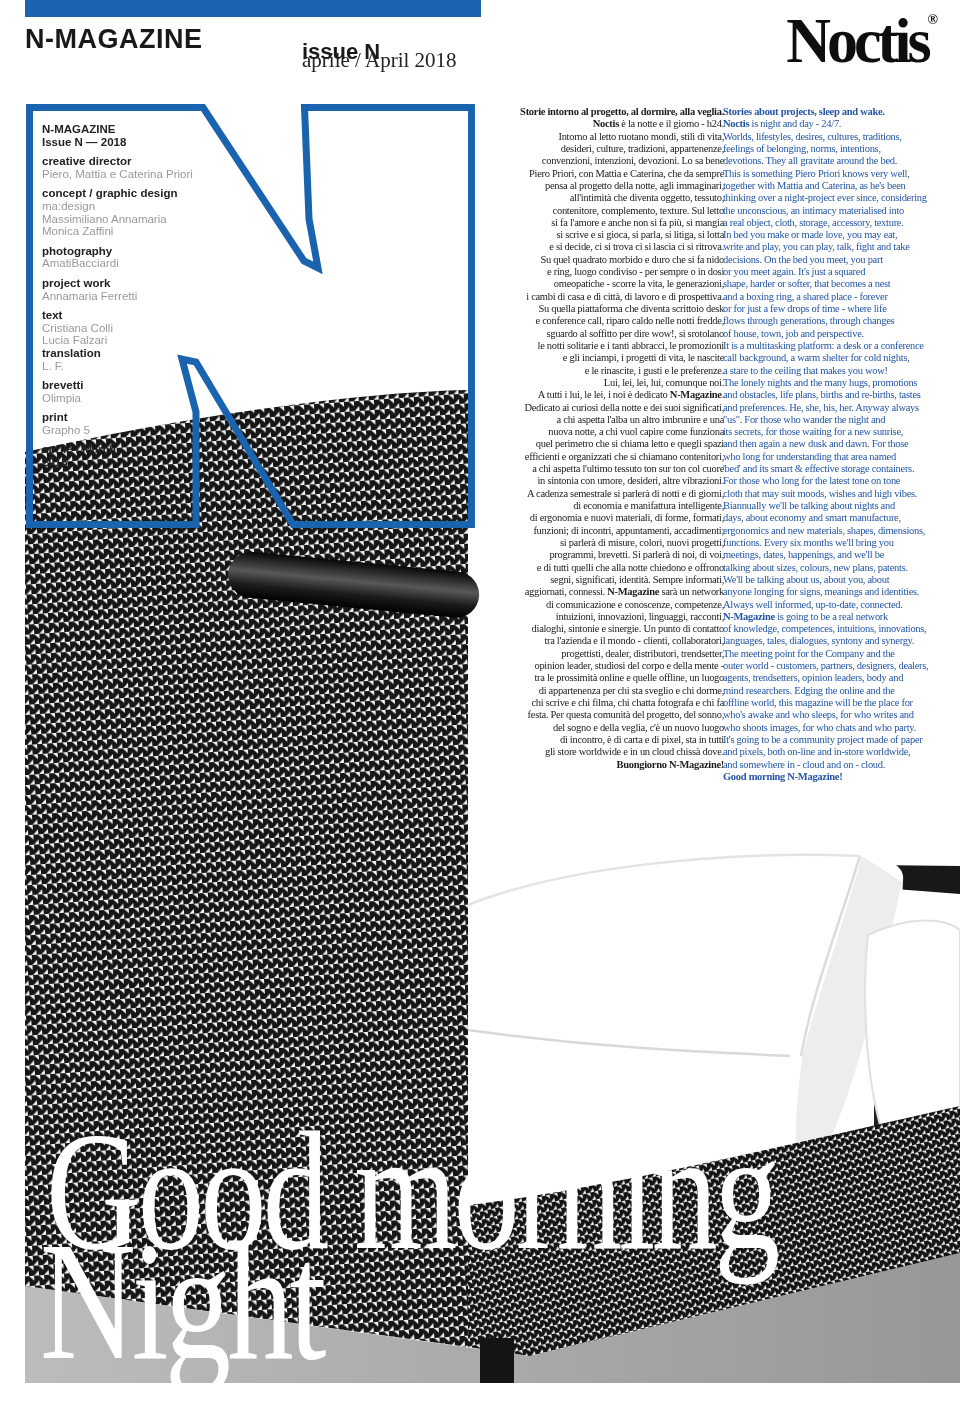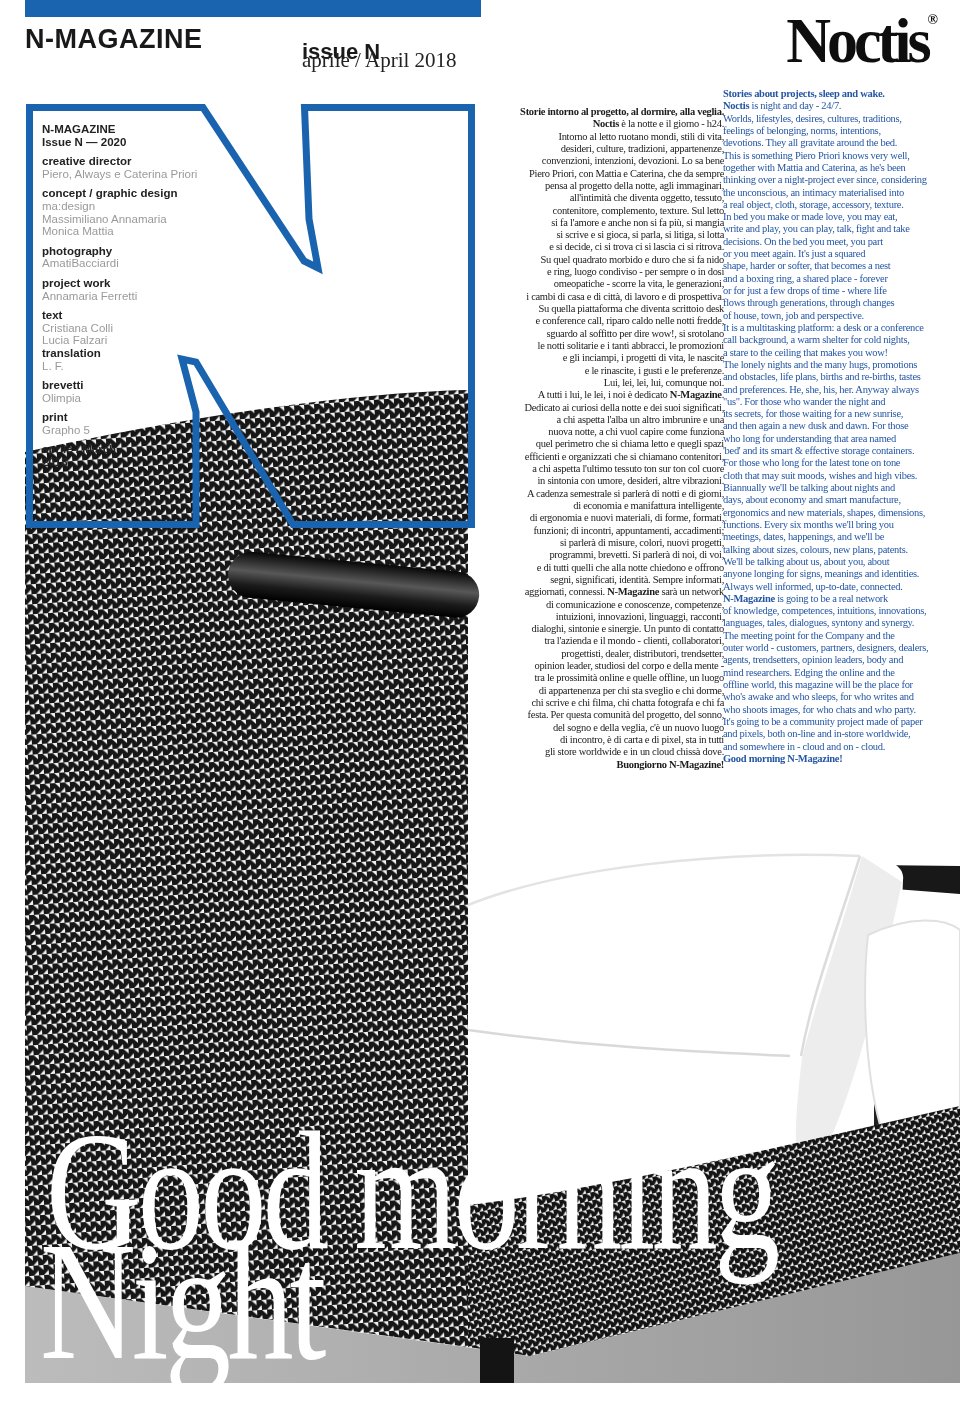--- a/index.html
+++ b/index.html
@@ -16,21 +16,21 @@
   #brand sup{font-size:14px;letter-spacing:0;vertical-align:38px;}
   
   #colophon{left:42px;top:123px;width:245px;font-size:11.5px;line-height:12.6px;}
   .c-label{font-weight:bold;color:#222;}
   .c-value{color:#9a9a9a;}
   .c-gap{height:7px;}
   
   .col{white-space:pre-line;font-family:"Liberation Serif",serif;
        font-size:10.5px;line-height:12.32px;letter-spacing:-0.3px;}
   #col-it{left:490px;top:106px;width:234px;color:#1c1c1c;text-align:right;}
-  #col-en{left:723px;top:88px;width:238px;color:#2456a4;}
+  #col-en{left:723px;top:106px;width:238px;color:#2456a4;}
   .col .b{font-weight:bold;}
   
   .display-line{color:#ffffff;font-family:"Liberation Serif",serif;
                 font-size:170px;letter-spacing:-5px;white-space:nowrap;
                 transform:scaleX(0.78);transform-origin:left top;}
   #overlay-line1{left:46px;top:1094px;}
   #overlay-line2{left:40px;top:1204px;}
   svg{display:block;}
 </style>
 </head>
@@ -101,29 +101,29 @@
 </svg>
 
 <svg class="abs" style="left:0;top:0;" width="960" height="1403" viewBox="0 0 960 1403">
   <path d="M29.5,107.5 L203,107.5 L304,261 L318,268 L309,219 L304.5,107.5
            L471.5,107.5 L471.5,524.5 L293,524.5 L196,362 L182,359 L196,412
            L196,524.5 L29.5,524.5 Z" fill="none" stroke="#1a63ae" stroke-width="7" stroke-linejoin="miter" stroke-miterlimit="12"></path>
 </svg>
 
 <div class="abs" id="colophon">
     <div class="c-label">N-MAGAZINE</div>
-    <div class="c-label">Issue N — 2020</div>
+    <div class="c-label">Issue N — 2018</div>
     <div class="c-gap"></div>
     <div class="c-label">creative director</div>
-    <div class="c-value">Piero, Always e Caterina Priori</div>
+    <div class="c-value">Piero, Mattia e Caterina Priori</div>
     <div class="c-gap"></div>
     <div class="c-label">concept / graphic design</div>
     <div class="c-value">ma:design</div>
     <div class="c-value">Massimiliano Annamaria</div>
-    <div class="c-value">Monica Mattia</div>
+    <div class="c-value">Monica Zaffini</div>
     <div class="c-gap"></div>
     <div class="c-label">photography</div>
     <div class="c-value">AmatiBacciardi</div>
     <div class="c-gap"></div>
     <div class="c-label">project work</div>
     <div class="c-value">Annamaria Ferretti</div>
     <div class="c-gap"></div>
     <div class="c-label">text</div>
     <div class="c-value">Cristiana Colli</div>
     <div class="c-value">Lucia Falzari</div>

